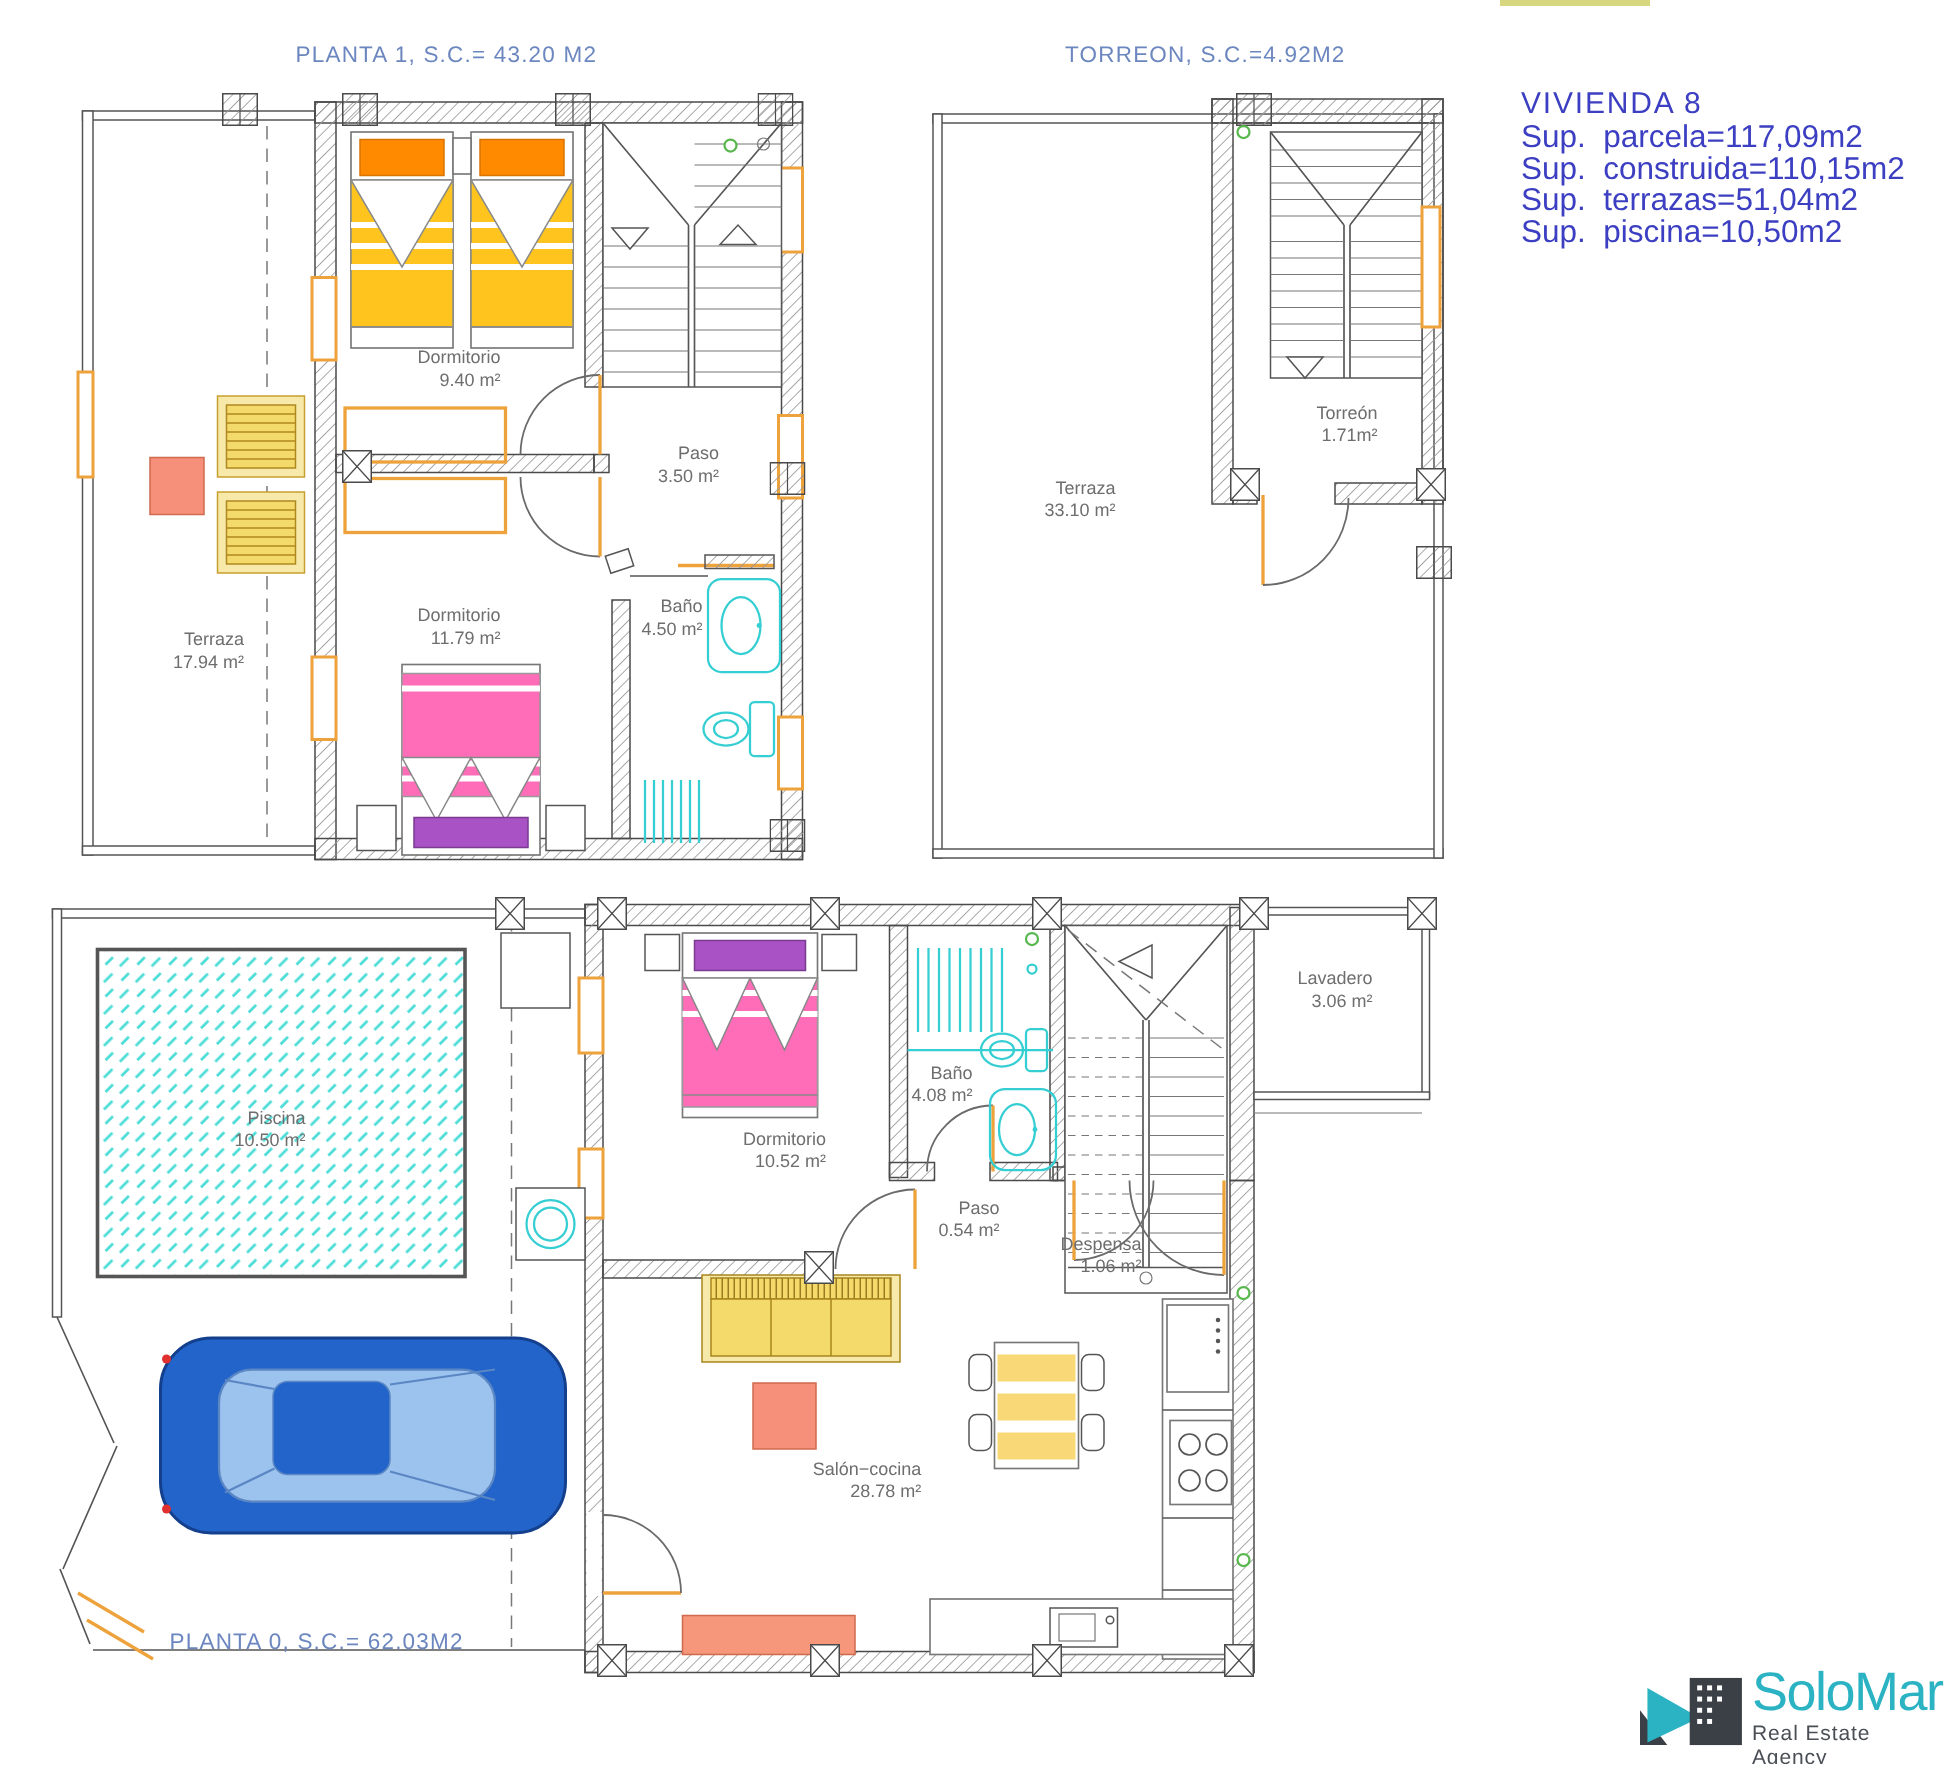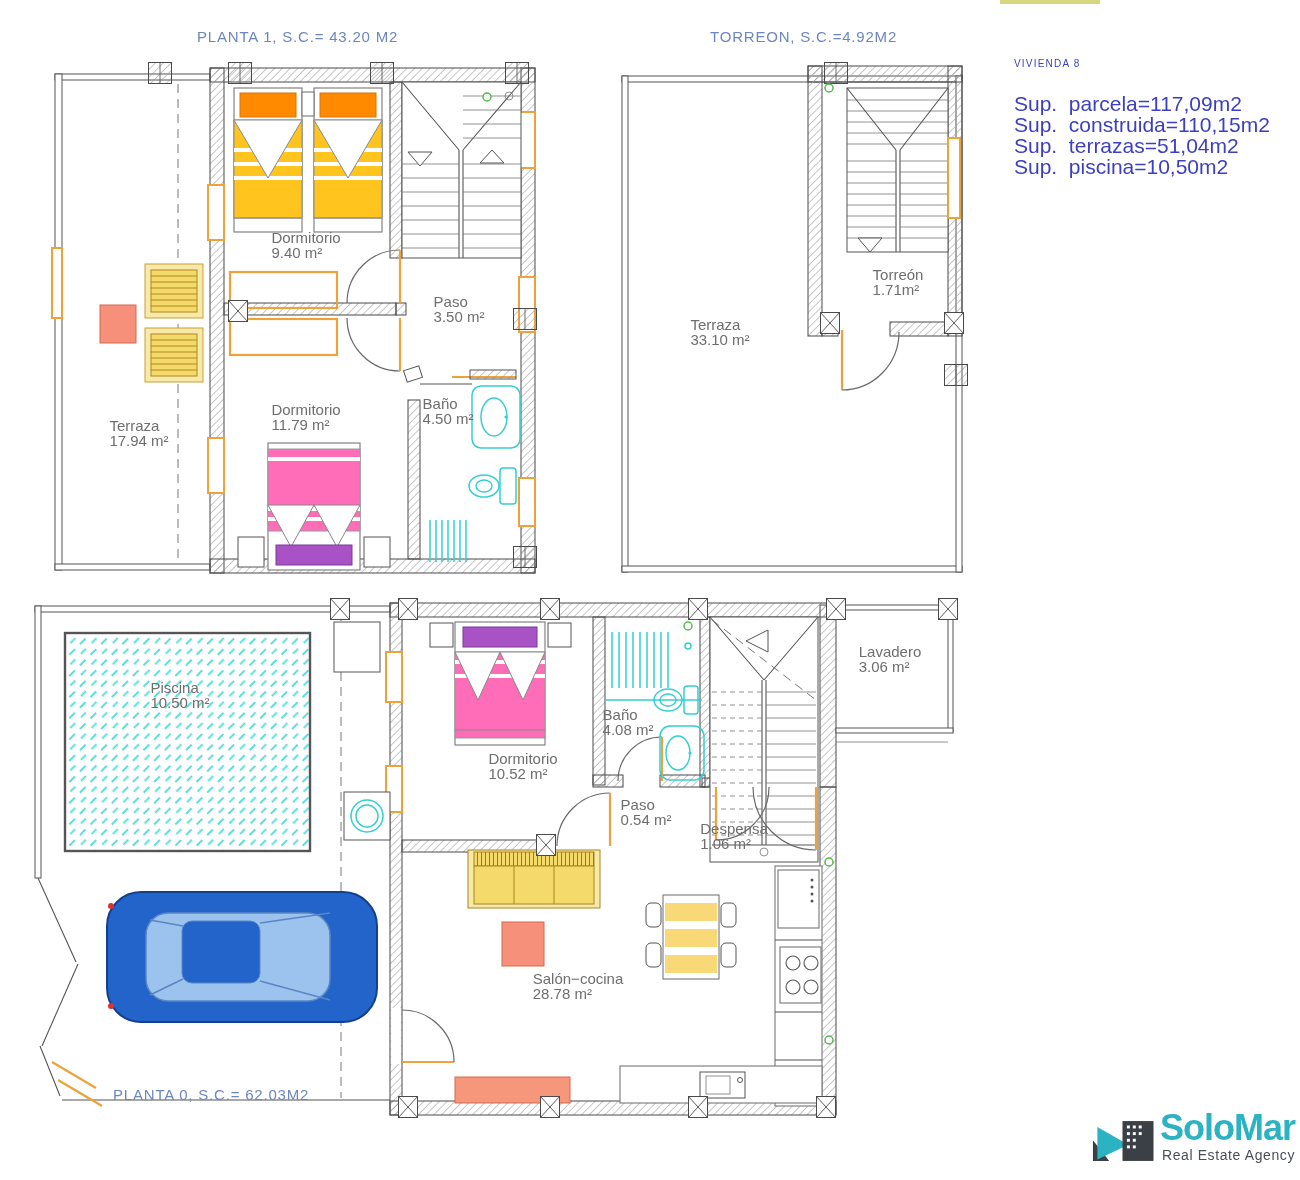--- a/index.html
+++ b/index.html
@@ -15,33 +15,33 @@
   .thn{stroke:#777;stroke-width:.8;fill:none}
   .dash{stroke:#787878;stroke-width:1;stroke-dasharray:9 6;fill:none}
   .cy{stroke:#35ced2;stroke-width:1.5;fill:none}
   .org{stroke:#eda23b;stroke-width:2.2;fill:none}
   .orgw{fill:#fff;stroke:#eda23b;stroke-width:2}
   .arc{stroke:#6a6a6a;stroke-width:1.2;fill:none}
   .grn{stroke:#58b84e;stroke-width:1.5;fill:#fff}
   .fur{fill:#fff;stroke:#777;stroke-width:1.1}
 
   .plan-title{position:absolute;font-size:15px;letter-spacing:.8px;color:#6c87bf;white-space:pre}
-  .room{position:absolute;transform:translateX(-50%);text-align:left;color:#6e6e6e;
-        font-size:15px;line-height:14.5px;white-space:nowrap}
+  .room{position:absolute;transform:translateX(-50%);text-align:right;color:#6e6e6e;
+        font-size:12px;line-height:14.5px;white-space:nowrap}
   .room span{display:block}
 
   .info{position:absolute;left:1014px;top:58px;color:#3c3fc1}
-  .info-title{font-size:10px;letter-spacing:1.2px;margin-bottom:24px}
+  .info-title{font-size:20px;letter-spacing:1.2px;margin-bottom:0}
   .info-line{font-size:21px;line-height:21px;white-space:pre}
 
   .topbar{position:absolute;left:1000px;top:0;width:100px;height:4px;background:#d6d77f}
 
   .logo{position:absolute;left:1090px;top:1110px;width:205px;display:flex;align-items:flex-start;gap:5px}
   .logo-textwrap{display:flex;flex-direction:column;align-items:flex-end}
-  .logo-text{font-size:36px;font-weight:bold;color:#2cb3c3;line-height:36px;letter-spacing:-1px}
+  .logo-text{font-size:36px;font-weight:normal;color:#2cb3c3;line-height:36px;letter-spacing:-1px}
   .logo-tagline{font-size:14px;color:#4a4f55;letter-spacing:.6px;margin-top:1px}
 </style>
 </head>
 <body>
 
 <div id="canvas">
 
 <svg id="plan-svg" width="1300" height="1180" viewBox="0 0 1300 1180">
   <defs>
     <pattern id="hatch" width="5.5" height="5.5" patternUnits="userSpaceOnUse" patternTransform="rotate(45)">
@@ -388,21 +388,21 @@
 
 <div class="room" style="left:720px;top:318px">
   <span>Terraza</span>
       <span>33.10 m²</span>
 </div>
 <div class="room" style="left:898px;top:268px">
   <span>Torreón</span>
       <span>1.71m²</span>
 </div>
 
-<div class="room" style="left:180px;top:681px">
+<div class="room" style="left:180px;top:738px">
   <span>Piscina</span>
       <span>10.50 m²</span>
 </div>
 <div class="room" style="left:523px;top:752px">
   <span>Dormitorio</span>
       <span>10.52 m²</span>
 </div>
 <div class="room" style="left:628px;top:708px">
   <span>Baño</span>
       <span>4.08 m²</span>

